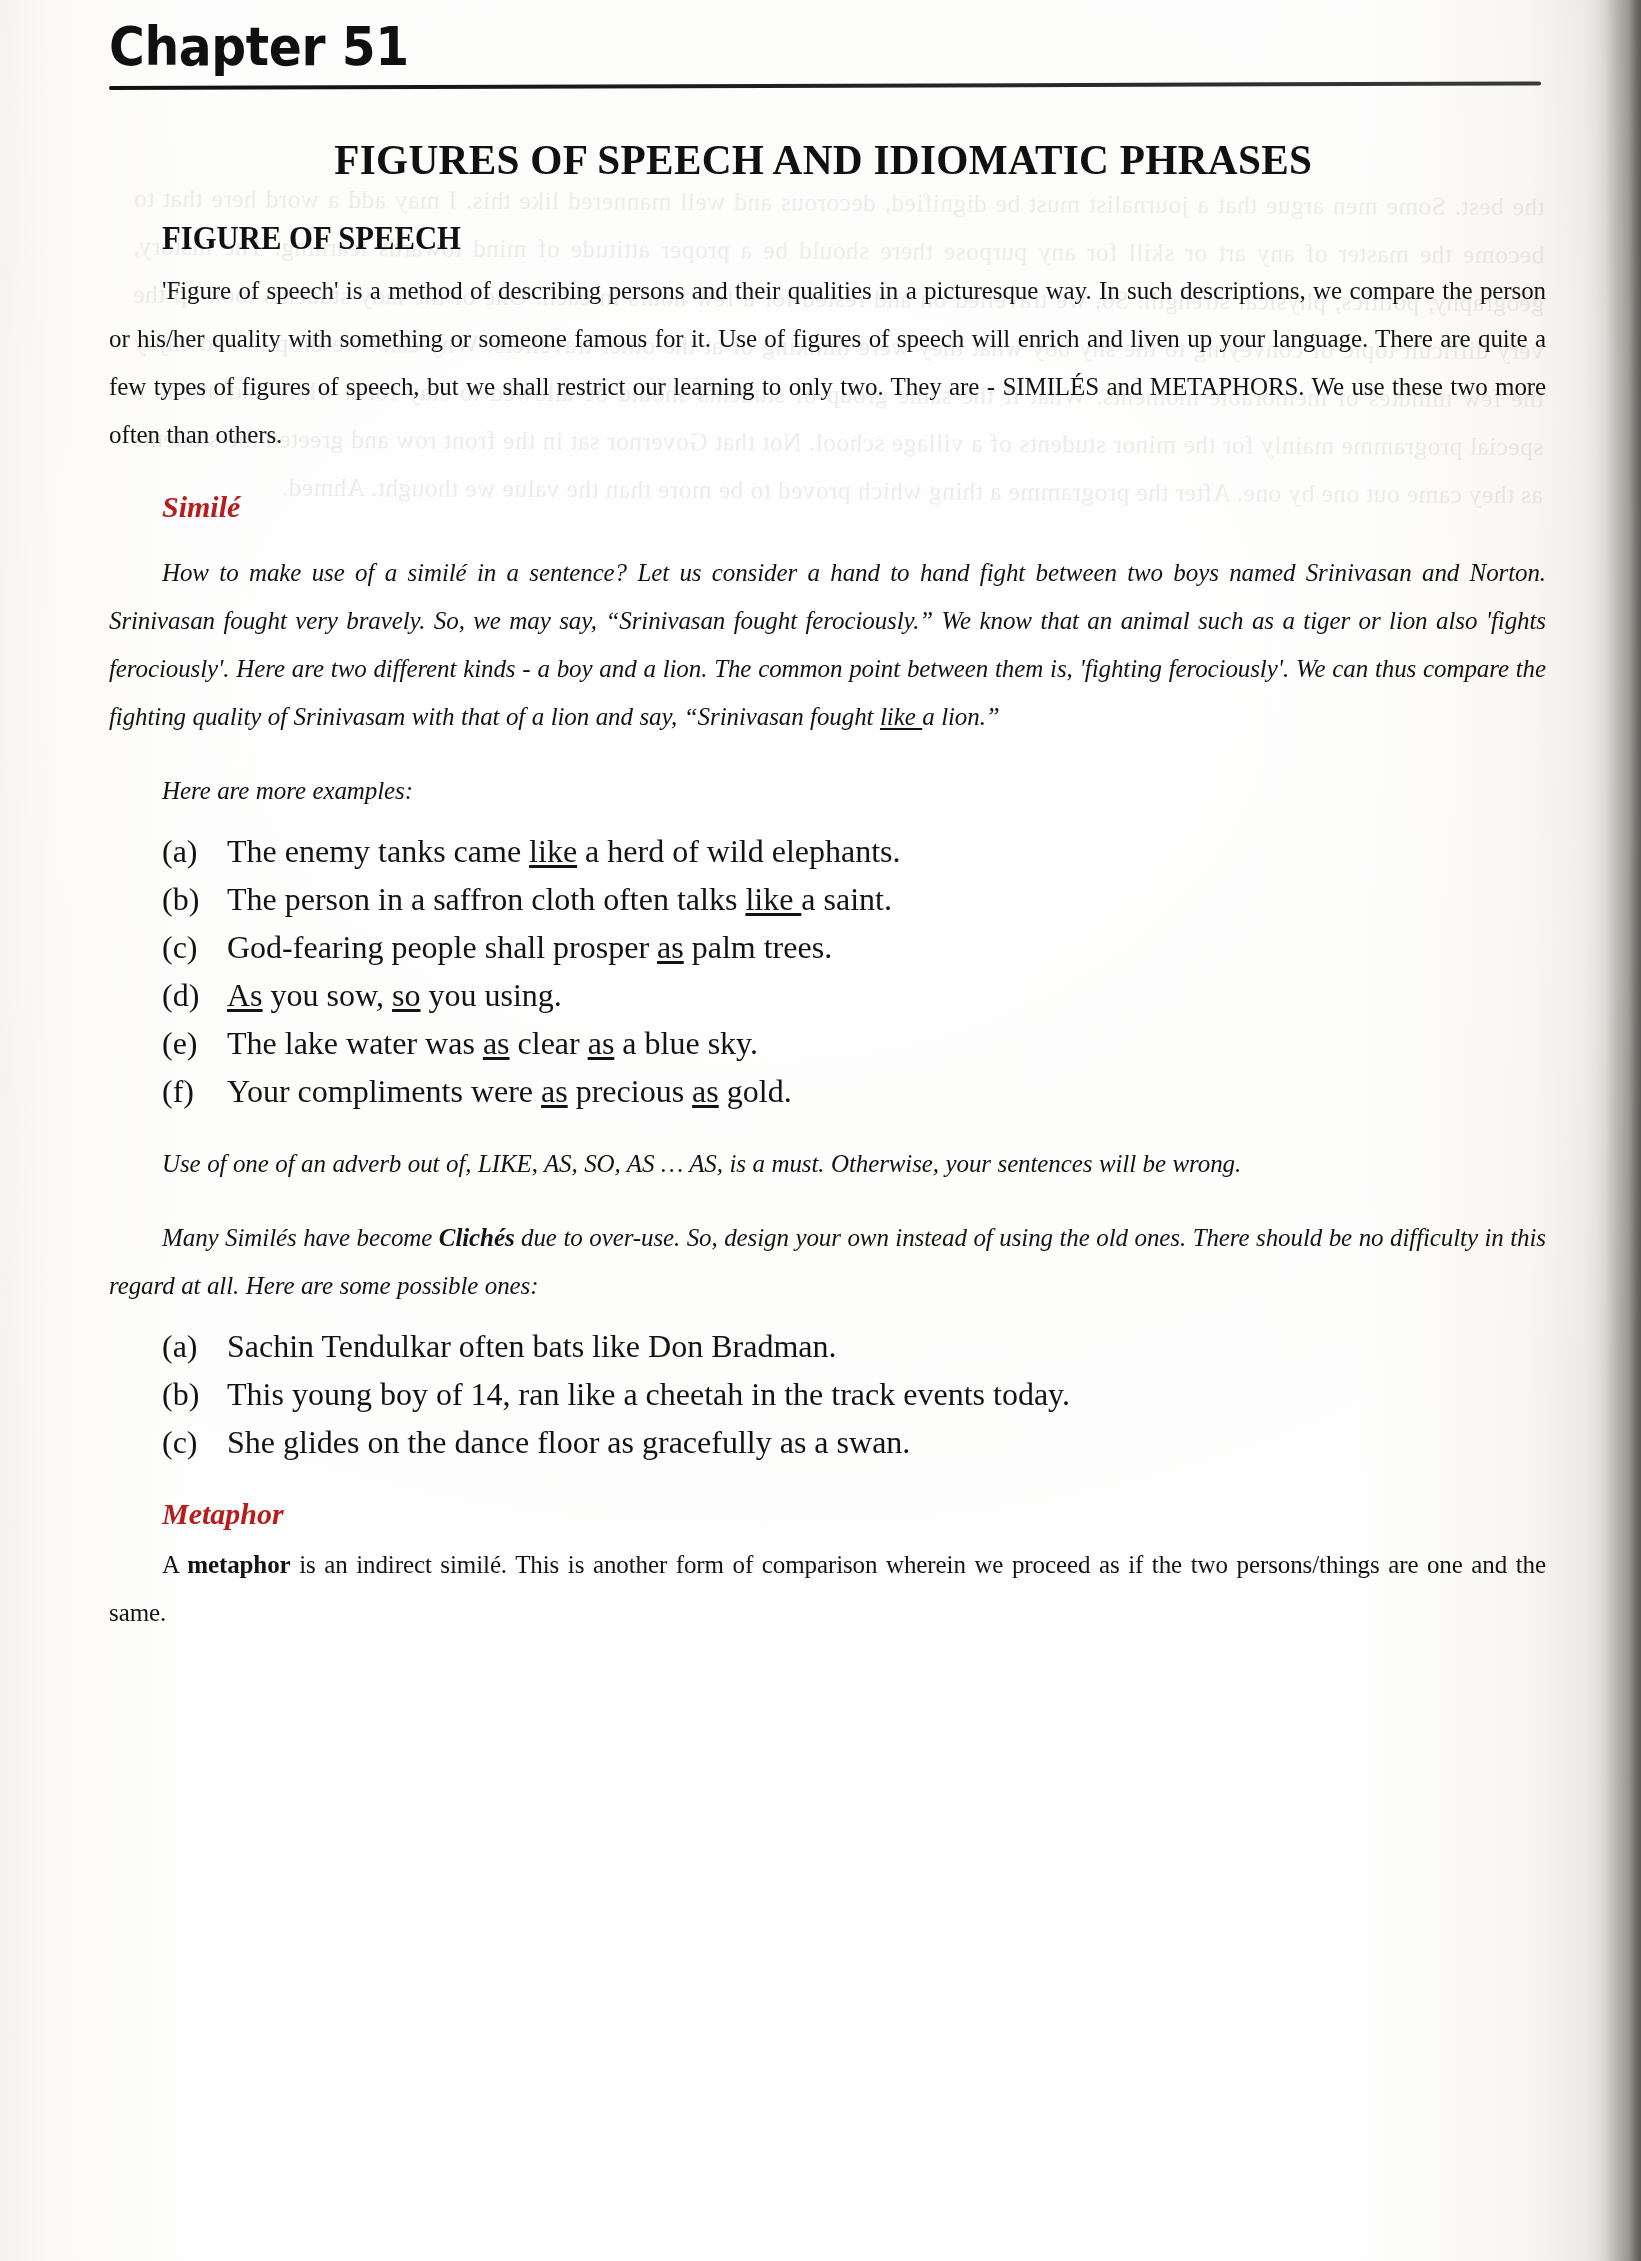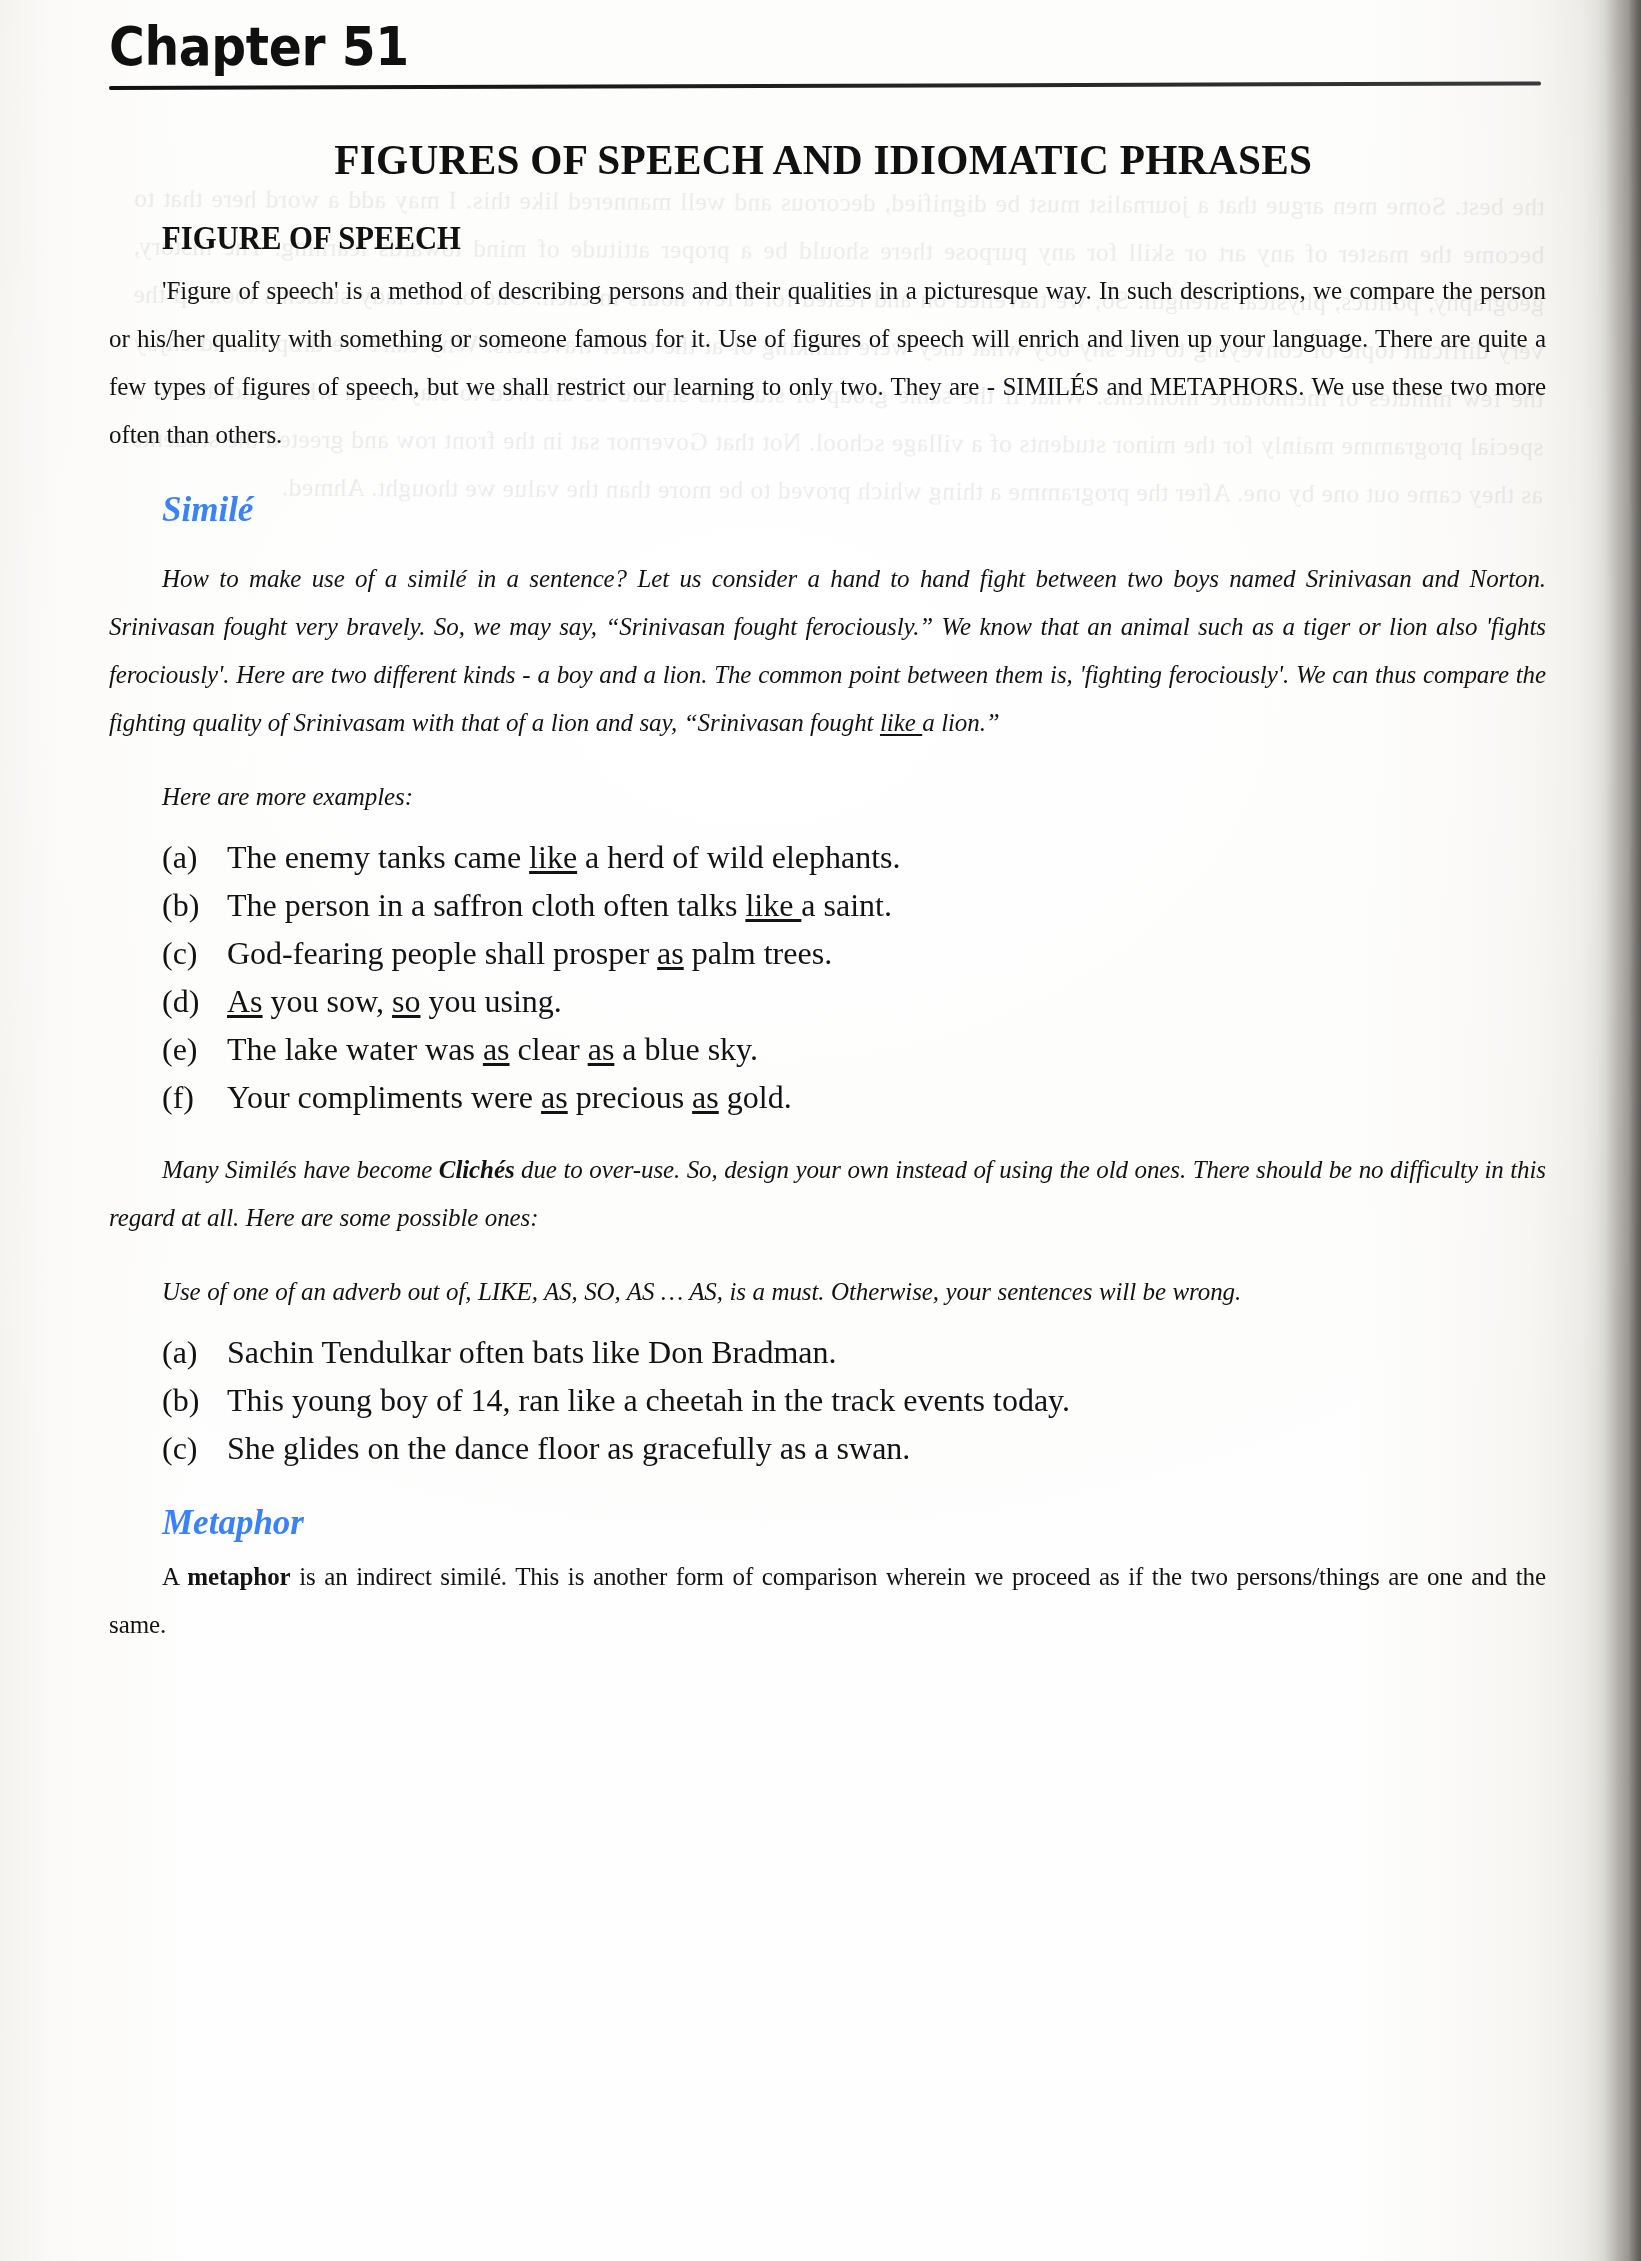--- a/index.html
+++ b/index.html
@@ -104,22 +104,22 @@
     color: #111111;
     margin-top: 36px;
     margin-left: 53px;
     transform: scaleX(0.93);
     transform-origin: left center;
   }
   .sub-head {
     font-family: "Liberation Serif", "DejaVu Serif", serif;
     font-weight: bold;
     font-style: italic;
-    font-size: 35px;
-    color: #3b82f6;
+    font-size: 30px;
+    color: #b91c1c;
     margin-top: 31px;
     margin-left: 53px;
   }
 
   p.body {
     font-size: 25px;
     line-height: 48px;
     color: #131313;
     text-align: justify;
     text-align-last: left;
@@ -198,23 +198,23 @@
       <li>
           <span class="marker">(e)</span>
           <span class="txt"><span>The lake water was </span><u>as</u><span>  clear </span><u>as</u><span> a blue sky.</span></span>
         </li>
       <li>
           <span class="marker">(f)</span>
           <span class="txt"><span>Your compliments were </span><u>as</u><span> precious </span><u>as</u><span> gold.</span></span>
         </li>
     </ul>
 
+    <p class="body indent gap">Use of one of an  adverb out of,  LIKE, AS, SO, AS … AS, is a must. Otherwise, your sentences will be wrong.</p>
+
     <p class="body indent gap"><span>Many Similés have become </span><b>Clichés</b><span> due to over-use. So, design your own instead of using the old ones. There should be no difficulty in this regard at all. Here are some possible ones:</span></p>
-
-    <p class="body indent gap">Use of one of an  adverb out of,  LIKE, AS, SO, AS … AS, is a must. Otherwise, your sentences will be wrong.</p>
 
     <ul class="list">
       <li>
           <span class="marker">(a)</span>
           <span class="txt">Sachin Tendulkar often bats like Don Bradman.</span>
         </li>
       <li>
           <span class="marker">(b)</span>
           <span class="txt">This young boy of 14, ran like a cheetah in the track events today.</span>
         </li>

